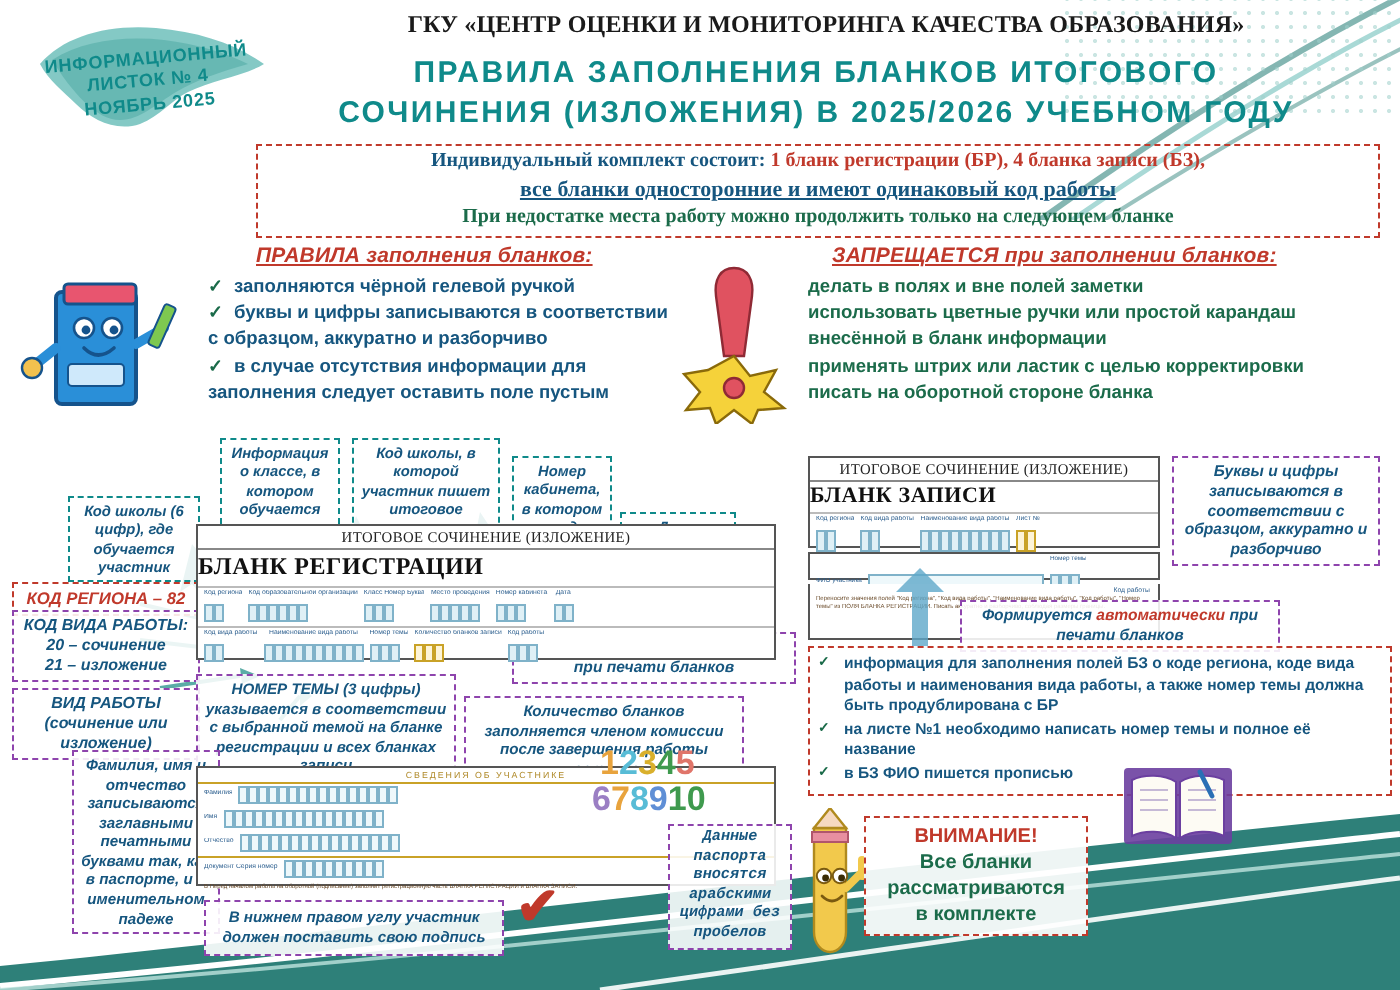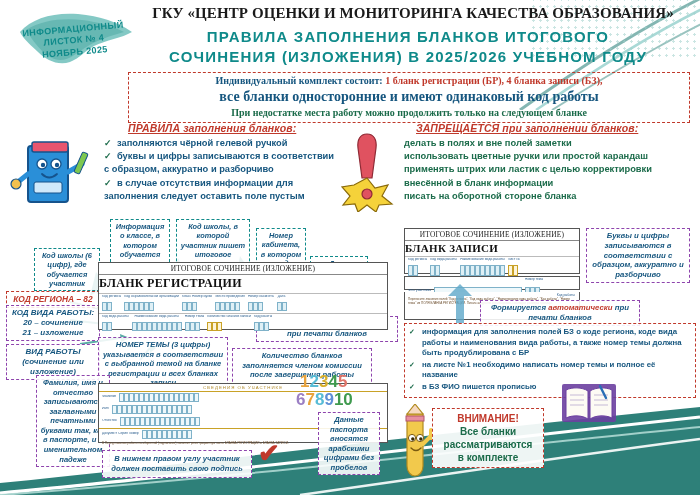--- a/index.html
+++ b/index.html
@@ -20,30 +20,30 @@
   
   .stamp{position:absolute;left:2px;top:2px;width:140px;height:72px;}
   .stamp svg{position:absolute;left:0;top:0;}
   .stamp-text{position:absolute;left:8px;top:22px;width:128px;text-align:center;
     transform:rotate(-5deg);color:#0f8a8a;font-weight:bold;line-height:1.25;}
   .stamp-l1{font-size:9px;letter-spacing:.4px;}
   .stamp-l2{font-size:9px;letter-spacing:.4px;}
   .stamp-l3{font-size:9px;letter-spacing:.4px;}
 
   .org-title{position:absolute;left:130px;top:5px;width:566px;text-align:center;
-    font-family:"Liberation Serif", serif;font-weight:bold;font-size:15px;color:#1a1a1a;letter-spacing:.1px;}
+    font-family:"Liberation Serif", serif;font-weight:bold;font-size:12px;color:#1a1a1a;letter-spacing:.1px;}
   .main-title{position:absolute;left:120px;top:27px;width:576px;text-align:center;
     font-size:15px;font-weight:bold;color:#0f8a8a;line-height:1.33;letter-spacing:1.2px;}
 
   .combo-box{position:absolute;left:128px;top:72px;width:552px;
     border:1px dashed #c0392b;padding:2px 4px 3px 4px;text-align:center;
     font-family:"Liberation Serif", serif;}
   .combo-l1{font-size:10px;font-weight:bold;color:#16567f;line-height:1.25;}
   .combo-l1 .hl{color:#c0392b;text-align:right;}
-  .combo-l2{font-size:14px;font-weight:bold;color:#16567f;line-height:1.3;}
+  .combo-l2{font-size:11px;font-weight:bold;color:#16567f;line-height:1.3;text-decoration:underline;}
   .combo-l3{font-size:10px;font-weight:bold;color:#1b6b4a;line-height:1.3;}
 
   
   .rules-wrap{position:absolute;left:0;top:122px;width:700px;height:92px;}
   .mascot-book{position:absolute;left:4px;top:16px;width:96px;height:80px;}
   .rules-col{position:absolute;top:0;}
   .rules-col.left{left:104px;width:282px;}
   .rules-col.right{left:404px;width:292px;}
   .rules-head{font-size:10.5px;font-weight:bold;font-style:italic;text-decoration:underline;
     margin:0 0 3px 0;letter-spacing:.1px;}
@@ -208,24 +208,24 @@
     <div class="rules-col right">
       <div class="rules-head no">ЗАПРЕЩАЕТСЯ при заполнении бланков:</div>
       <ul class="rules-list">
         <li>
             <span>делать в полях и вне полей заметки</span>
           </li>
         <li>
             <span>использовать цветные ручки или простой карандаш</span>
           </li>
         <li>
+            <span>внесённой в бланк информации</span>
+          </li>
+        <li>
             <span>применять штрих или ластик с целью корректировки</span>
-          </li>
-        <li>
-            <span>внесённой в бланк информации</span>
           </li>
         <li>
             <span>писать на оборотной стороне бланка</span>
           </li>
       </ul>
     </div>
   </div>
 
   <svg class="arrow" style="left:0;top:210px;width:420px;height:180px;" viewBox="0 0 420 180">
     <g fill="#3f9e97" opacity=".9">
@@ -465,21 +465,21 @@
           <i class="cell plain"></i>
           <i class="cell plain"></i>
         </div>
     </div>
     <div class="microtext">В Перед началом работы на оборотной (подписание) заполнит регистрационную часть БЛАНКА РЕГИСТРАЦИИ и БЛАНКА ЗАПИСИ.</div>
   </div>
 
   <div class="sign-note" style="left:102px;top:450px;width:150px;">В нижнем правом углу участник должен поставить свою подпись</div>
   <div class="redcheck" style="left:258px;top:440px;">✔</div>
 
-  <div class="callout" style="left:318px;top:412px;width:62px;font-size:7.6px;">Данные паспорта вносятся арабскими цифрами без пробелов</div>
+  <div class="callout" style="left:334px;top:412px;width:62px;font-size:7.6px;font-family:Liberation Mono, monospace;">Данные паспорта вносятся арабскими цифрами без пробелов</div>
 
   <div class="digits" style="left:300px;top:372px;">
     <span style="color:#e8a33d">1</span><span style="color:#58bcd6">2</span><span style="color:#d9b02c">3</span><span style="color:#3f9a4e">4</span><span style="color:#e0756a">5</span>
   </div>
   <div class="digits" style="left:296px;top:390px;">
     <span style="color:#9b7fc4">6</span><span style="color:#e8a33d">7</span><span style="color:#58bcd6">8</span><span style="color:#5f8fd6">9</span><span style="color:#3f9a4e">10</span>
   </div>
 
   <div class="blank" style="left:404px;top:228px;width:176px;height:46px;">
     <div class="blank-head1">ИТОГОВОЕ СОЧИНЕНИЕ (ИЗЛОЖЕНИЕ)</div>

